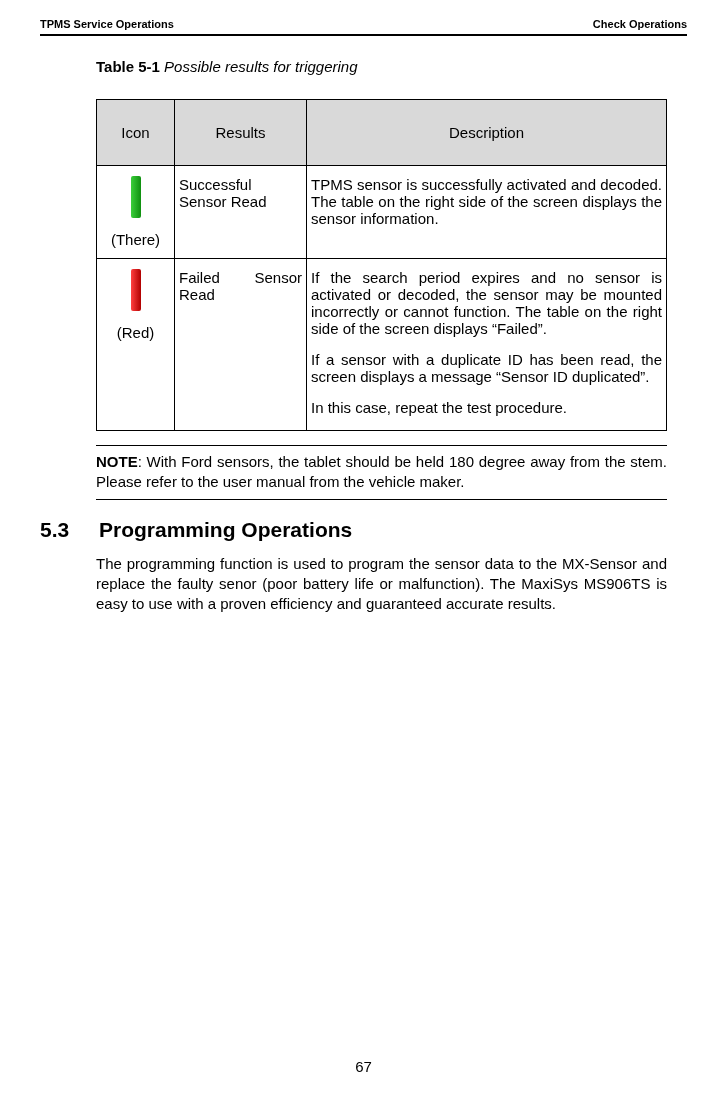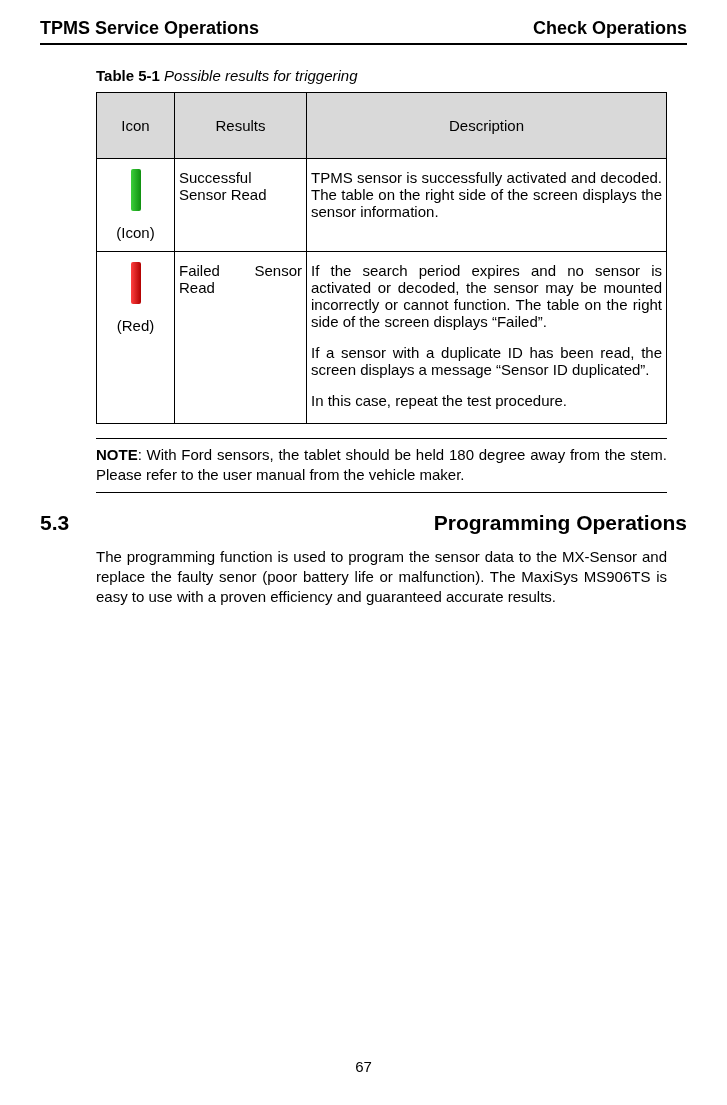--- a/index.html
+++ b/index.html
@@ -16,32 +16,32 @@
       position: relative;
       padding: 0;
     }
     .page {
       padding: 18px 40px 0 40px;
     }
     .header-row {
       display: flex;
       justify-content: space-between;
       font-weight: bold;
-      font-size: 18px;
+      font-size: 11px;
       padding-bottom: 4px;
     }
     .header-rule {
       border: none;
       border-top: 2px solid #000;
       margin-bottom: 22px;
     }
     .table-caption {
       font-size: 15px;
       margin-left: 56px;
-      margin-bottom: 8px;
+      margin-bottom: 24px;
     }
     .table-caption .bold {
       font-weight: bold;
     }
     .table-caption .italic {
       font-style: italic;
     }
     table.results {
       border-collapse: collapse;
       margin-left: 56px;
@@ -123,21 +123,20 @@
       margin-right: 20px;
       margin-top: 6px;
       margin-bottom: 18px;
     }
     .section-heading {
       font-size: 21px;
       font-weight: bold;
       margin-bottom: 12px;
       display: flex;
       gap: 19px;
-      justify-content: space-between;
     }
     .section-heading .num {
       min-width: 40px;
     }
     .body-para {
       margin-left: 56px;
       margin-right: 20px;
       font-size: 15px;
       text-align: justify;
       line-height: 1.35;
@@ -172,21 +171,21 @@
       <tr>
         <th class="col-icon">Icon</th>
         <th class="col-results">Results</th>
         <th>Description</th>
       </tr>
     </thead>
     <tbody>
       <tr>
         <td class="icon-cell">
           <span class="bar bar-green"></span>
-          <div class="icon-label">(Icon)</div>
+          <div class="icon-label">(There)</div>
         </td>
         <td class="results-cell">Successful Sensor Read</td>
         <td class="desc-cell">
           <p>TPMS sensor is successfully activated and decoded. The table on the right side of the screen displays the sensor information.</p>
         </td>
       </tr>
       <tr>
         <td class="icon-cell">
           <span class="bar bar-red"></span>
           <div class="icon-label">(Red)</div>

